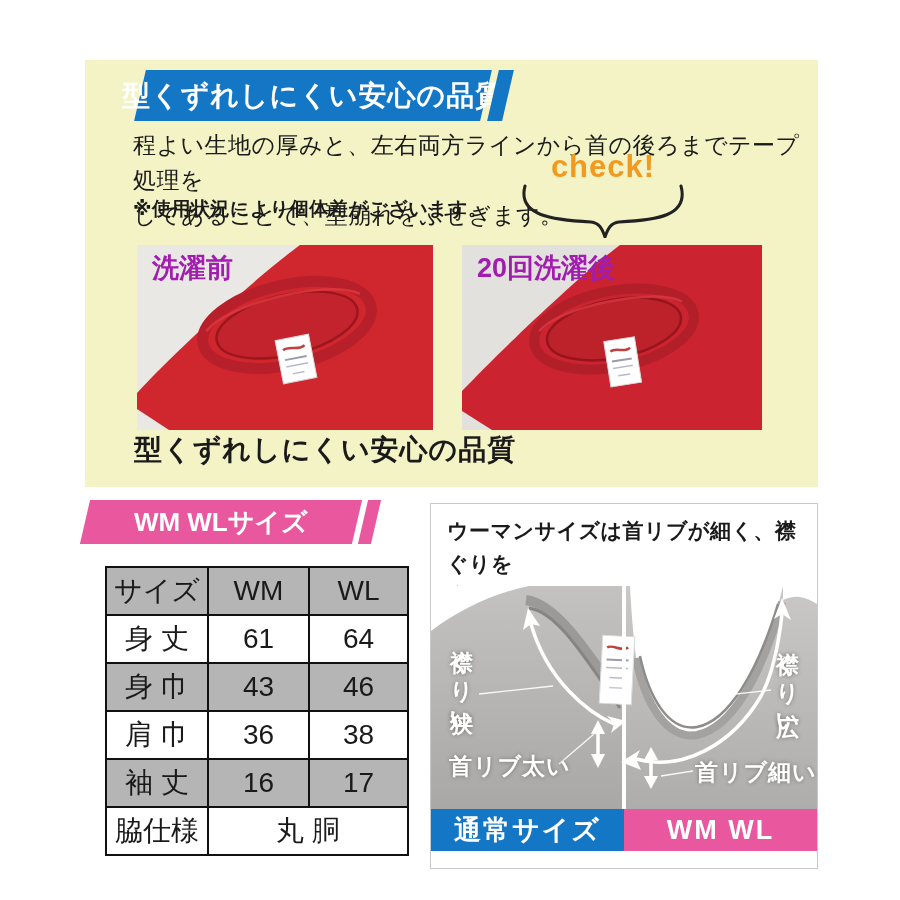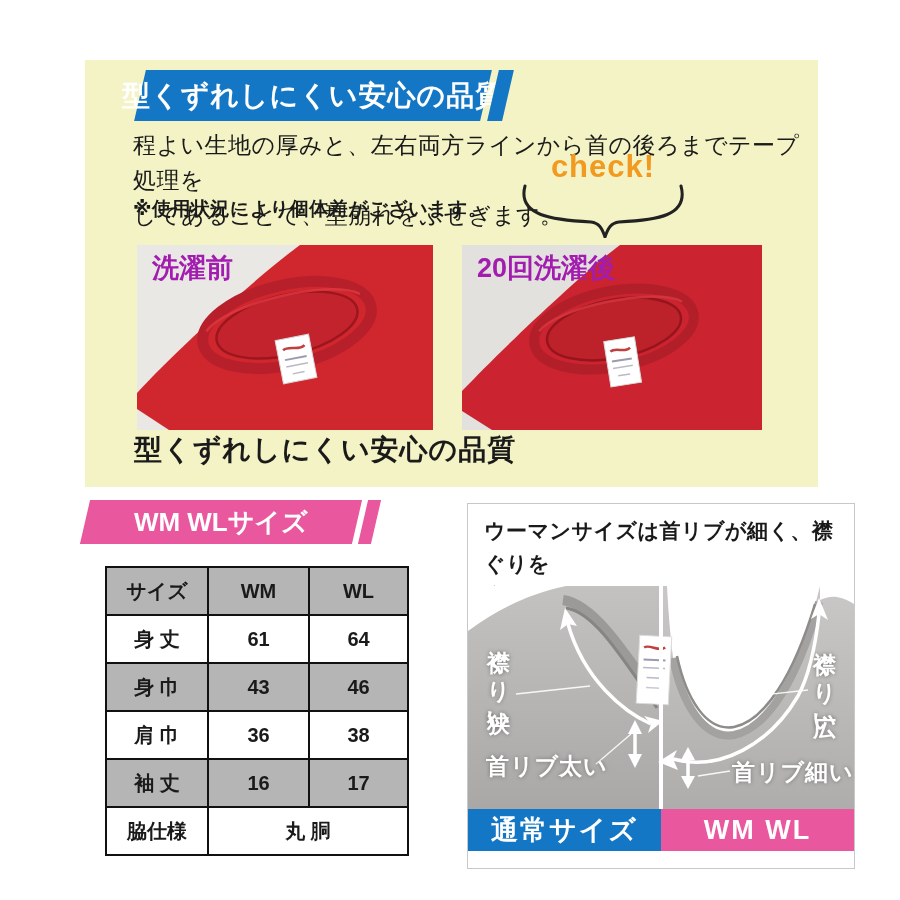--- a/index.html
+++ b/index.html
@@ -26,29 +26,29 @@
   .photo-label{position:absolute;left:15px;top:5px;font-size:27px;font-weight:bold;color:#a21caf;}
   .quality-caption{position:absolute;left:49px;top:371px;font-size:28px;font-weight:bold;letter-spacing:1px;}
   
   .banner-size{left:85px;top:500px;height:44px;}
   .banner-size .main{width:272px;height:44px;background:#e9579e;}
   .banner-size .main span{font-size:26px;}
   .banner-size .tip{width:13px;height:44px;background:#e9579e;margin-left:6px;}
   table.size-table{position:absolute;left:105px;top:566px;width:296px;border-collapse:collapse;table-layout:fixed;}
   table.size-table th,table.size-table td{
     border:2px solid #111;height:46px;text-align:center;vertical-align:middle;
-    font-size:20px;font-weight:bold;padding:0;
+    font-size:28px;font-weight:normal;padding:0;
   }
   table.size-table .c1{width:100px;}
   table.size-table .c2{width:99px;}
   table.size-table .c3{width:97px;}
   table.size-table tr.gray{background:#b5b5b5;}
   table.size-table tr.white{background:#ffffff;padding-left:8px;}
   
-  .panel-woman{position:absolute;left:430px;top:503px;width:388px;height:366px;background:#fff;border:1px solid #c8c8c8;box-sizing:border-box;margin-left:37px;}
+  .panel-woman{position:absolute;left:430px;top:503px;width:388px;height:366px;background:#fff;border:1px solid #c8c8c8;box-sizing:border-box;}
   .woman-desc{position:absolute;left:16px;top:10px;font-size:21px;font-weight:bold;line-height:33px;letter-spacing:.5px;}
   .compare{position:absolute;left:0;top:82px;width:386px;height:223px;}
   .compare .overlay-label{position:absolute;color:#fff;font-weight:bold;text-shadow:0 0 4px rgba(0,0,0,.35);}
   .v-label{writing-mode:vertical-rl;text-orientation:upright;font-size:23px;letter-spacing:3px;}
   .h-label{font-size:23px;letter-spacing:1px;}
   .compare-banners{position:absolute;left:0;top:305px;width:386px;height:42px;display:flex;}
   .compare-banners .half{width:193px;height:42px;display:flex;align-items:center;justify-content:center;color:#fff;font-weight:bold;font-size:27px;letter-spacing:2px;}
   .half-blue{background:#1477c5;}
   .half-pink{background:#e9579e;}
 </style>

